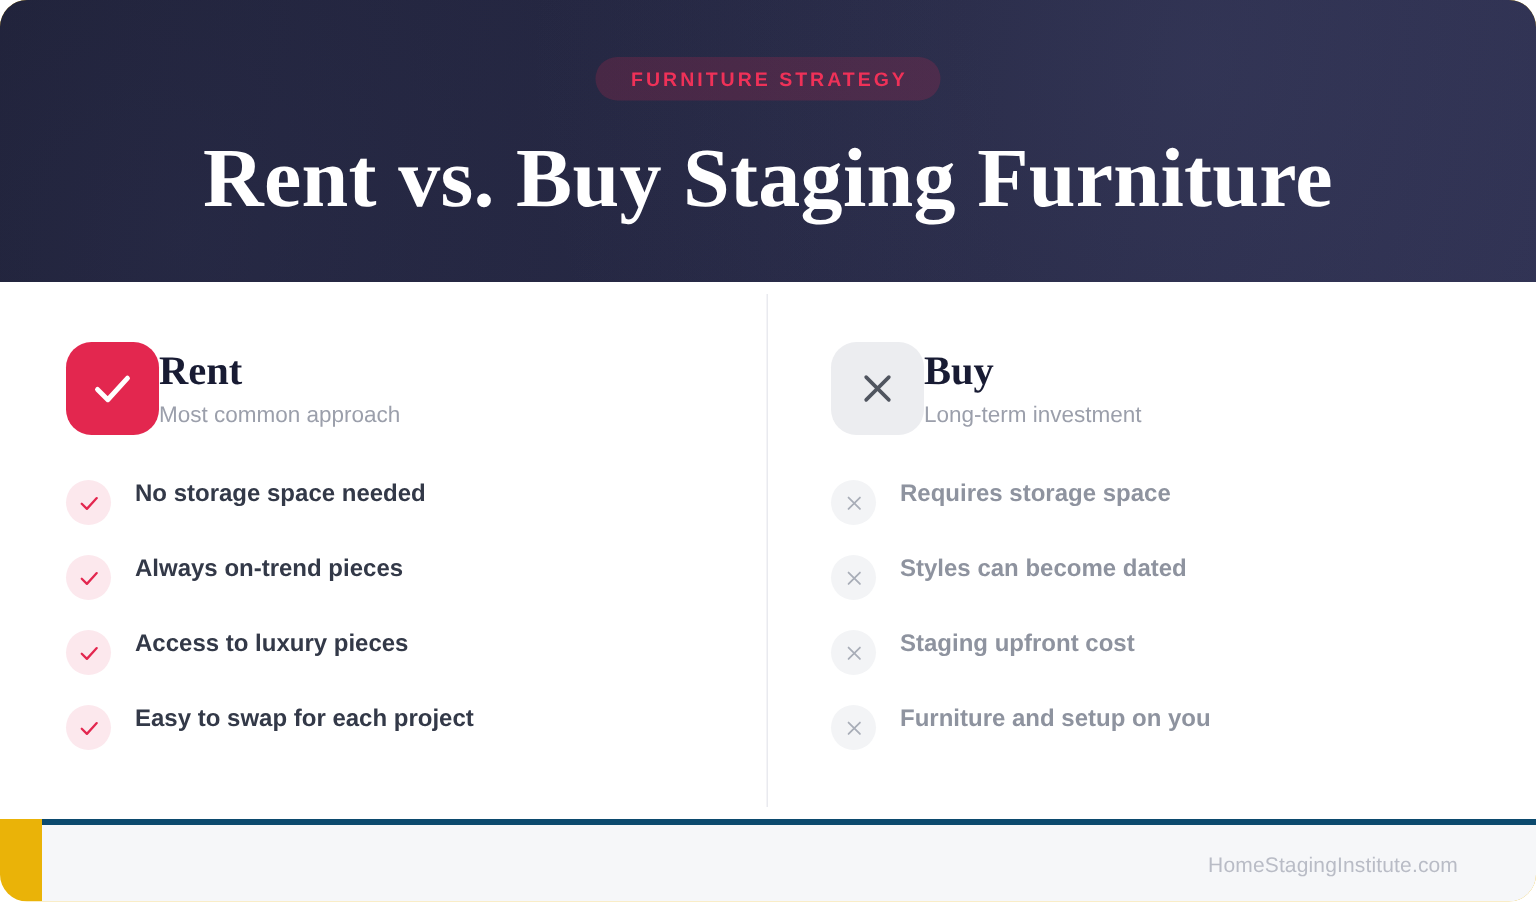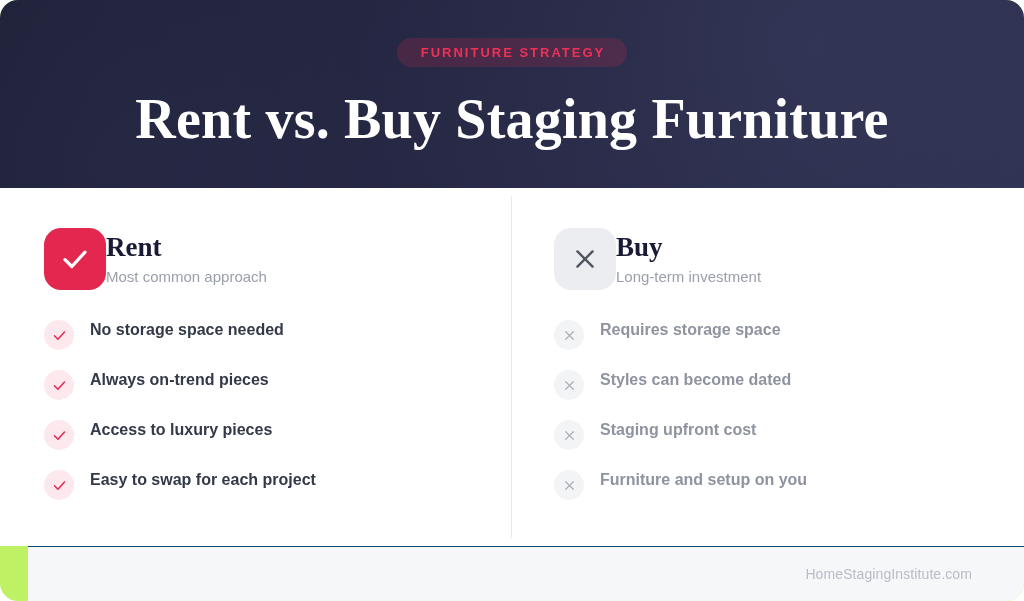--- a/index.html
+++ b/index.html
@@ -15,21 +15,21 @@
     -webkit-font-smoothing: antialiased;
   }
 
   .card {
     position: relative;
     width: 1024px;
     height: 601px;
     box-sizing: border-box;
     border-radius: 18px;
     overflow: hidden;
-    background: #bef264;
+    background: #eab308;
   }
 
   
   .header {
     position: relative;
     height: 188px;
     background: linear-gradient(100deg, #1c1e33 0%, #23253f 45%, #2e3050 100%);
     display: flex;
     flex-direction: column;
     align-items: center;
@@ -149,21 +149,21 @@
   .bullet.neg { background: #f3f4f6; }
 
   .item-text { font-size: 16px; line-height: 1.3; }
   .item-text.pos { color: #333948; font-weight: bold; }
   .item-text.neg { color: #8e939f; font-weight: bold; }
 
   
   .footer {
     height: 55px;
     background: #f6f7f9;
-    border-top: 1px solid #0c4a6e;
+    border-top: 4px solid #0c4a6e;
     display: flex;
     align-items: center;
     justify-content: flex-end;
     padding-right: 52px;
     box-sizing: border-box;
     margin-left: 28px;
   }
   .footer-text {
     font-size: 14px;
     color: #b9bcc6;

